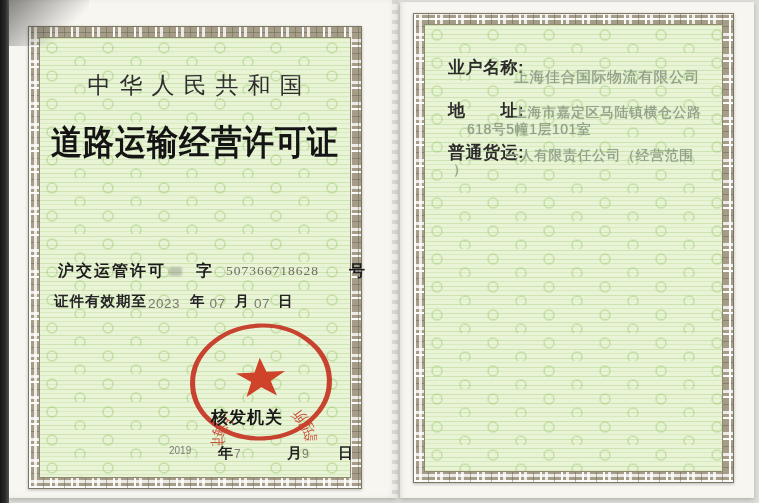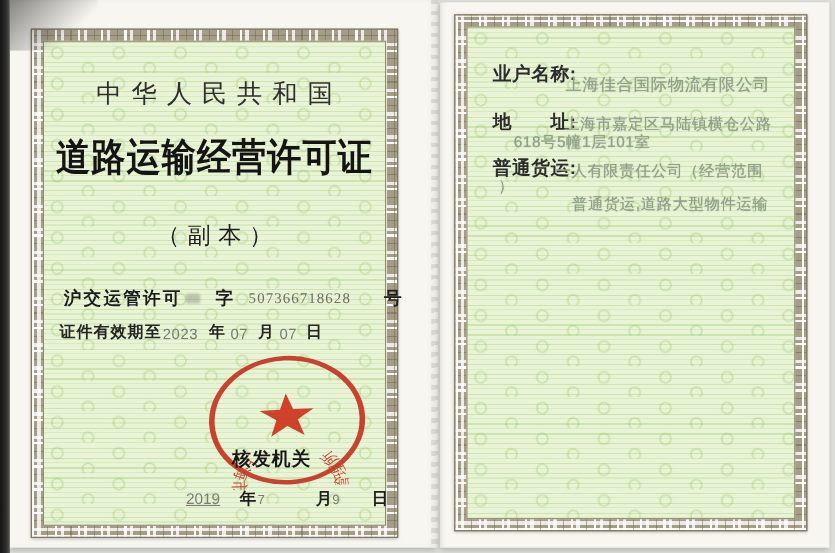--- a/index.html
+++ b/index.html
@@ -76,21 +76,21 @@
 
   .stamp{position:absolute;left:147px;top:283px;width:148px;height:122px;opacity:.9;
     transform:rotate(-3deg);}
   .issuer{position:absolute;left:171px;top:368px;white-space:nowrap;
     font-size:17px;font-weight:bold;letter-spacing:1px;color:#171717;}
 
   .issue-date{position:absolute;left:0;top:406px;width:100%;height:22px;
     font-size:15px;color:#1f1f1f;}
   .issue-date span{position:absolute;white-space:nowrap;}
   .d-val{color:#7d7d75;}
-  .d-year{left:129px;top:1px;font-size:14px;text-decoration:underline;}
+  .d-year{left:129px;top:1px;font-size:10px;}
   .d-u1{left:178px;font-weight:bold;}
   .d-month-v{left:194px;top:3px;font-size:12px;}
   .d-u2{left:247px;font-weight:bold;}
   .d-day-v{left:262px;top:3px;font-size:12px;}
   .d-u3{left:298px;font-weight:bold;}
 
   
   .fld-label{position:absolute;white-space:nowrap;font-size:17px;font-weight:bold;
     color:#2b2b2b;letter-spacing:.5px;}
   .fld-value{position:absolute;white-space:nowrap;font-size:14px;color:#8fa087;
@@ -107,21 +107,20 @@
   <div class="scan-edge"></div>
 
   <div class="paper paper-left">
     <div class="frame frame-left">
       <div class="inner">
 
         <div class="country">中华人民共和国</div>
 
         <div class="doc-title">道路运输经营许可证</div>
 
-        <div class="copy-type">（副本）</div>
 
         <div class="license-line">
           <span>沪交运管许可</span><span class="smudge"></span><span class="lic-zi">字</span><span class="lic-num">507366718628</span><span class="lic-hao">号</span>
         </div>
 
         <div class="validity-line">
           <span>证件有效期至</span><span class="v-val v-year">2023</span><span class="v-u1">年</span><span class="v-val v-month">07</span><span class="v-u2">月</span><span class="v-val v-day">07</span><span class="v-u3">日</span>
         </div>
 
         <svg class="stamp" viewBox="0 0 160 160" preserveAspectRatio="none">
@@ -159,18 +158,17 @@
         <div class="fld-value f1-value">上海佳合国际物流有限公司</div>
 
         <div class="fld-label f2-label">地　　址:</div>
         <div class="fld-value f2-value1">上海市嘉定区马陆镇横仓公路</div>
         <div class="fld-value f2-value2">618号5幢1层101室</div>
 
         <div class="fld-label f3-label">普通货运:</div>
         <div class="fld-value f3-value1">一人有限责任公司（经营范围</div>
         <div class="fld-value f3-value2">）</div>
 
-        <div class="fld-value f4-value">普通货运,道路大型物件运输</div>
 
       </div>
     </div>
   </div>
 </div>
 
 </body></html>

